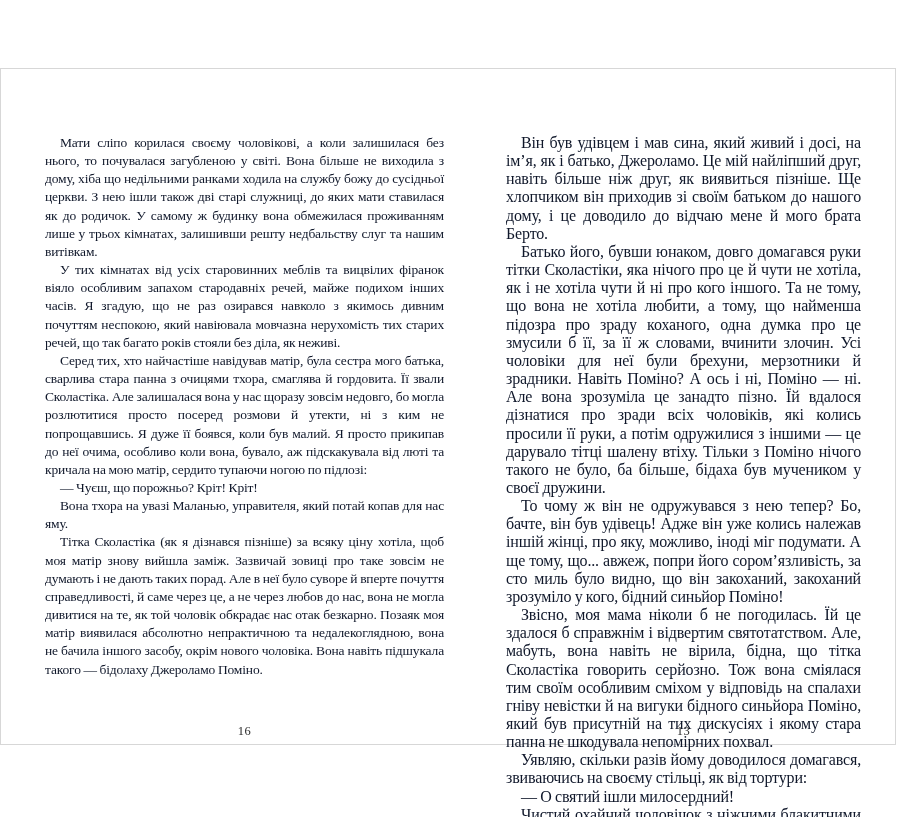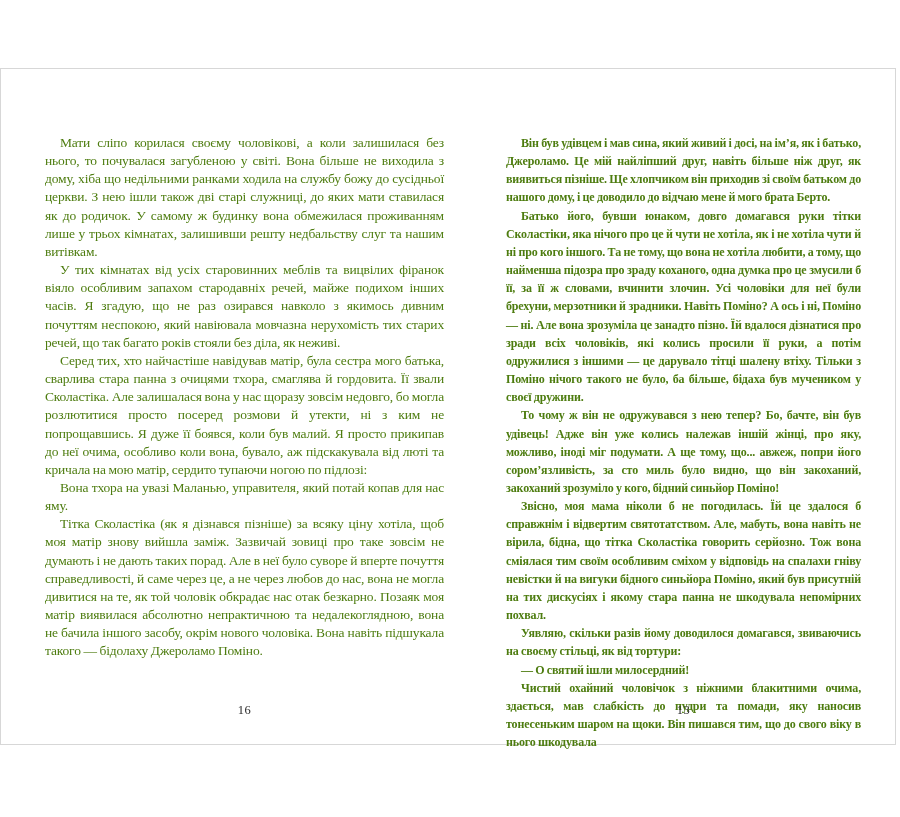--- a/index.html
+++ b/index.html
@@ -33,57 +33,57 @@
     left: 44px;
     width: 399px;
   }
   .page-right {
     left: 505px;
     width: 355px;
   }
   .page-text p {
     margin: 0;
     padding: 0;
-    color: #4d7c0f;
+    color: #0f172a;
     text-align: justify;
     text-indent: 15px;
     line-height: 18.15px;
     letter-spacing: -0.15px;
     word-spacing: -0.5px;
     -webkit-hyphens: auto;
     hyphens: auto;
   }
   .page-left .page-text p {
     font-size: 13.5px;
   }
   .page-right .page-text p {
-    font-size: 12px;
-    font-weight: bold;
+    font-size: 16px;
   }
   .page-number {
     position: absolute;
-    top: 569px;
+    top: 590px;
     left: 0;
     width: 100%;
     text-align: center;
     font-size: 12.5px;
     color: #2a2a2a;
     letter-spacing: 0.5px;
   }
 </style>
 </head>
 <body>
 
 <div class="book-spread">
 
   <div class="page page-left">
     <div class="page-text">
       <p>Мати сліпо корилася своєму чоловікові, а коли залишилася без нього, то почувалася загубленою у світі. Вона більше не виходила з дому, хіба що недільними ранками ходила на службу божу до сусідньої церкви. З нею ішли також дві старі служниці, до яких мати ставилася як до родичок. У самому ж будинку вона обмежилася проживанням лише у трьох кімнатах, залишивши решту недбальству слуг та нашим витівкам.</p>
       <p>У тих кімнатах від усіх старовинних меблів та вицвілих фіранок віяло особливим запахом стародавніх речей, майже подихом інших часів. Я згадую, що не раз озирався навколо з якимось дивним почуттям неспокою, який навіювала мовчазна нерухомість тих старих речей, що так багато років стояли без діла, як неживі.</p>
       <p>Серед тих, хто найчастіше навідував матір, була сестра мого батька, сварлива стара панна з очицями тхора, смаглява й гордовита. Її звали Сколастіка. Але залишалася вона у нас щоразу зовсім недовго, бо могла розлютитися просто посеред розмови й утекти, ні з ким не попрощавшись. Я дуже її боявся, коли був малий. Я просто прикипав до неї очима, особливо коли вона, бувало, аж підскакувала від люті та кричала на мою матір, сердито тупаючи ногою по підлозі:</p>
+      <p>— Чуєш, що порожньо? Кріт! Кріт!</p>
       <p>Вона тхора на увазі Маланью, управителя, який потай копав для нас яму.</p>
       <p>Тітка Сколастіка (як я дізнався пізніше) за всяку ціну хотіла, щоб моя матір знову вийшла заміж. Зазвичай зовиці про таке зовсім не думають і не дають таких порад. Але в неї було суворе й вперте почуття справедливості, й саме через це, а не через любов до нас, вона не могла дивитися на те, як той чоловік обкрадає нас отак безкарно. Позаяк моя матір виявилася абсолютно непрактичною та недалекоглядною, вона не бачила іншого засобу, окрім нового чоловіка. Вона навіть підшукала такого — бідолаху Джероламо Поміно.</p>
     </div>
     <div class="page-number">16</div>
   </div>
 
   <div class="page page-right">
     <div class="page-text">
       <p>Він був удівцем і мав сина, який живий і досі, на ім’я, як і батько, Джероламо. Це мій найліпший друг, навіть більше ніж друг, як виявиться пізніше. Ще хлопчиком він приходив зі своїм батьком до нашого дому, і це доводило до відчаю мене й мого брата Берто.</p>
       <p>Батько його, бувши юнаком, довго домагався руки тітки Сколастіки, яка нічого про це й чути не хотіла, як і не хотіла чути й ні про кого іншого. Та не тому, що вона не хотіла любити, а тому, що найменша підозра про зраду коханого, одна думка про це змусили б її, за її ж словами, вчинити злочин. Усі чоловіки для неї були брехуни, мерзотники й зрадники. Навіть Поміно? А ось і ні, Поміно — ні. Але вона зрозуміла це занадто пізно. Їй вдалося дізнатися про зради всіх чоловіків, які колись просили її руки, а потім одружилися з іншими — це дарувало тітці шалену втіху. Тільки з Поміно нічого такого не було, ба більше, бідаха був мучеником у своєї дружини.</p>

